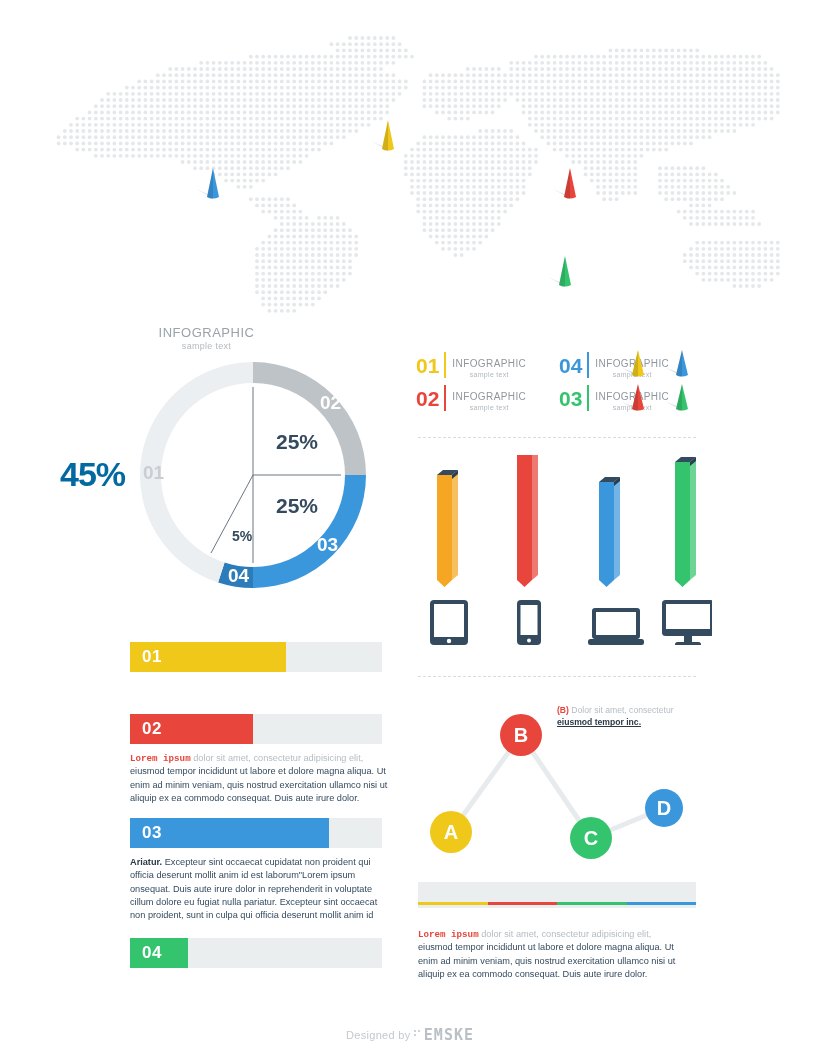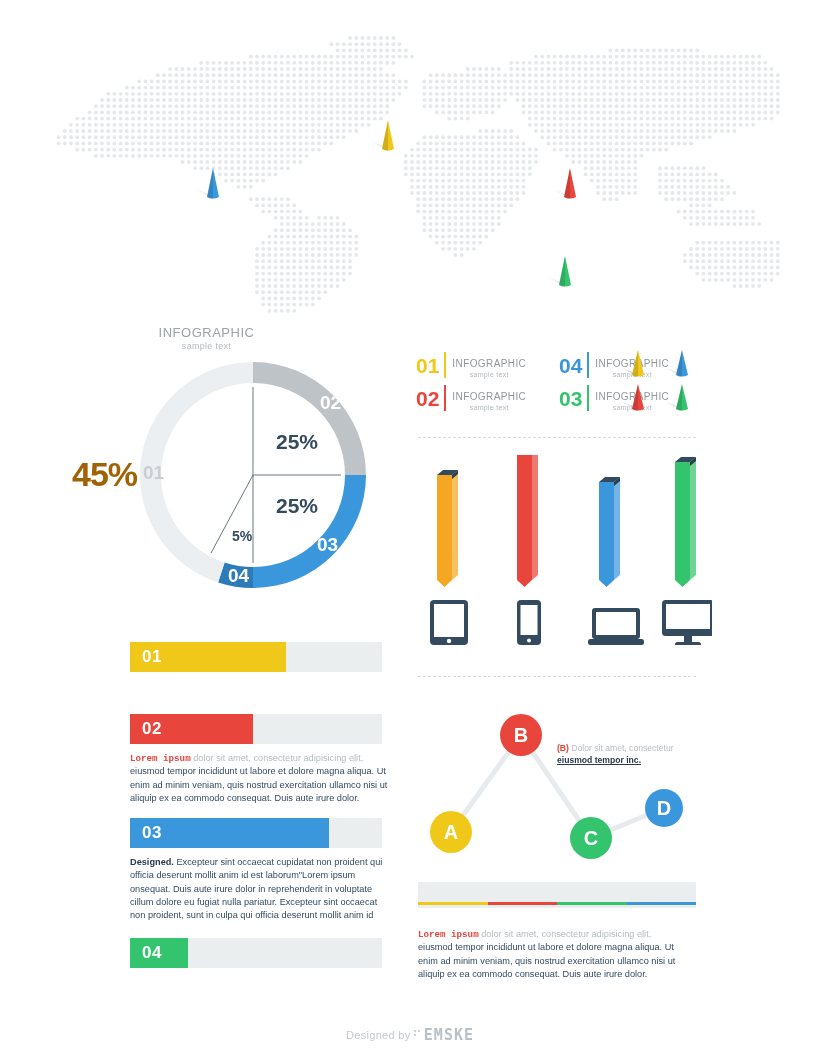--- a/index.html
+++ b/index.html
@@ -14,21 +14,21 @@
   #map-section{left:0;top:30px;width:820px;height:290px;}
   #map-canvas{position:absolute;left:0;top:0;}
 
   
   #donut-section{left:118px;top:325px;width:285px;height:280px;}
   #donut-title{position:absolute;left:6px;top:0;width:165px;text-align:center;}
   #donut-title .t1{font-size:13px;color:#9aa3ab;letter-spacing:.5px;}
   #donut-title .t2{font-size:9px;color:#b3bac0;margin-top:1px;letter-spacing:.3px;}
   #donut-svg{position:absolute;left:20px;top:25px;}
   .donut-lbl{position:absolute;font-weight:bold;}
-  #lbl-45{left:60px;top:455px;font-size:34px;color:#a16207;letter-spacing:-1px;margin-left:12px;}
+  #lbl-45{left:60px;top:455px;font-size:34px;color:#0369a1;letter-spacing:-1px;}
   #pct-top{left:276px;top:430px;font-size:21px;color:#344A5E;}
   #pct-bot{left:276px;top:494px;font-size:21px;color:#344A5E;}
   #pct-5{left:232px;top:528px;font-size:14px;color:#344A5E;}
   #seg-01{left:143px;top:462px;font-size:19px;color:#c9ced3;}
   #seg-02{left:320px;top:392px;font-size:19px;color:#ffffff;}
   #seg-03{left:317px;top:534px;font-size:19px;color:#ffffff;}
   #seg-04{left:228px;top:565px;font-size:19px;color:#ffffff;}
 
   
   #legend{left:416px;top:352px;width:290px;height:62px;}
@@ -48,21 +48,21 @@
   .prow{position:absolute;left:130px;width:252px;height:30px;background:#ebeeef;}
   .pfill{position:absolute;left:0;top:0;height:30px;}
   .pnum{position:absolute;left:12px;top:5px;font-size:17px;font-weight:bold;color:#ffffff;letter-spacing:.5px;}
   .ptext{position:absolute;left:130px;width:258px;font-size:9.2px;line-height:1.45;color:#344A5E;}
   .ptext .hl-red{color:#E8453C;font-weight:bold;font-family:Liberation Mono, monospace;}
   .ptext .muted{color:#b6bcc1;}
   .ptext .hl-dark{font-weight:bold;color:#2b3a47;}
 
   
   #network{left:412px;top:690px;width:300px;height:165px;}
-  #net-note{position:absolute;left:557px;top:742px;width:140px;font-size:8.6px;line-height:1.45;}
+  #net-note{position:absolute;left:557px;top:704px;width:140px;font-size:8.6px;line-height:1.45;}
   #net-note .nb{color:#E8453C;font-weight:bold;}
   #net-note .ng{color:#b6bcc1;}
   #net-note .nd{color:#2b3a47;font-weight:bold;text-decoration:underline;}
 
   
   #multibar{left:418px;top:882px;width:278px;height:26px;background:#ebeeef;}
   #multibar-colors{position:absolute;left:418px;top:902px;width:278px;height:3px;display:flex;}
   #multibar-colors div{height:3px;}
 
   
@@ -2601,21 +2601,21 @@
     </div>
     <div class="prow" style="top: 714px;">
       <div class="pfill" style="width:123.48px;background:#E8453C"></div>
       <div class="pnum">02</div>
     </div>
     <div class="ptext" style="top: 752px;"><span class="hl-red">Lorem ipsum</span><span class="muted"> dolor sit amet, consectetur adipisicing elit,</span> <span>eiusmod tempor incididunt ut labore et dolore magna aliqua. Ut enim ad minim veniam, quis nostrud exercitation ullamco nisi ut aliquip ex ea commodo consequat. Duis aute irure dolor.</span></div>
     <div class="prow" style="top: 818px;">
       <div class="pfill" style="width:199.08px;background:#3B97DB"></div>
       <div class="pnum">03</div>
     </div>
-    <div class="ptext" style="top: 856px;"><span class="hl-dark">Designed.</span> <span>Excepteur sint occaecat cupidatat non proident qui officia deserunt mollit anim id est laborum"Lorem ipsum onsequat. Duis aute irure dolor in reprehenderit in voluptate cillum dolore eu fugiat nulla pariatur. Excepteur sint occaecat non proident, sunt in culpa qui officia deserunt mollit anim id</span></div>
+    <div class="ptext" style="top: 856px;"><span class="hl-dark">Ariatur.</span> <span>Excepteur sint occaecat cupidatat non proident qui officia deserunt mollit anim id est laborum"Lorem ipsum onsequat. Duis aute irure dolor in reprehenderit in voluptate cillum dolore eu fugiat nulla pariatur. Excepteur sint occaecat non proident, sunt in culpa qui officia deserunt mollit anim id</span></div>
     <div class="prow" style="top: 938px;">
       <div class="pfill" style="width:57.96px;background:#35C46E"></div>
       <div class="pnum">04</div>
     </div>
   </div>
 
 <div class="abs" id="network">
   <svg id="net-svg" width="300" height="175">
       <line x1="39" y1="142" x2="109" y2="45" stroke="#e8ebed" stroke-width="5" stroke-linecap="round"></line>
       <line x1="109" y1="45" x2="179" y2="148" stroke="#e8ebed" stroke-width="5" stroke-linecap="round"></line>

